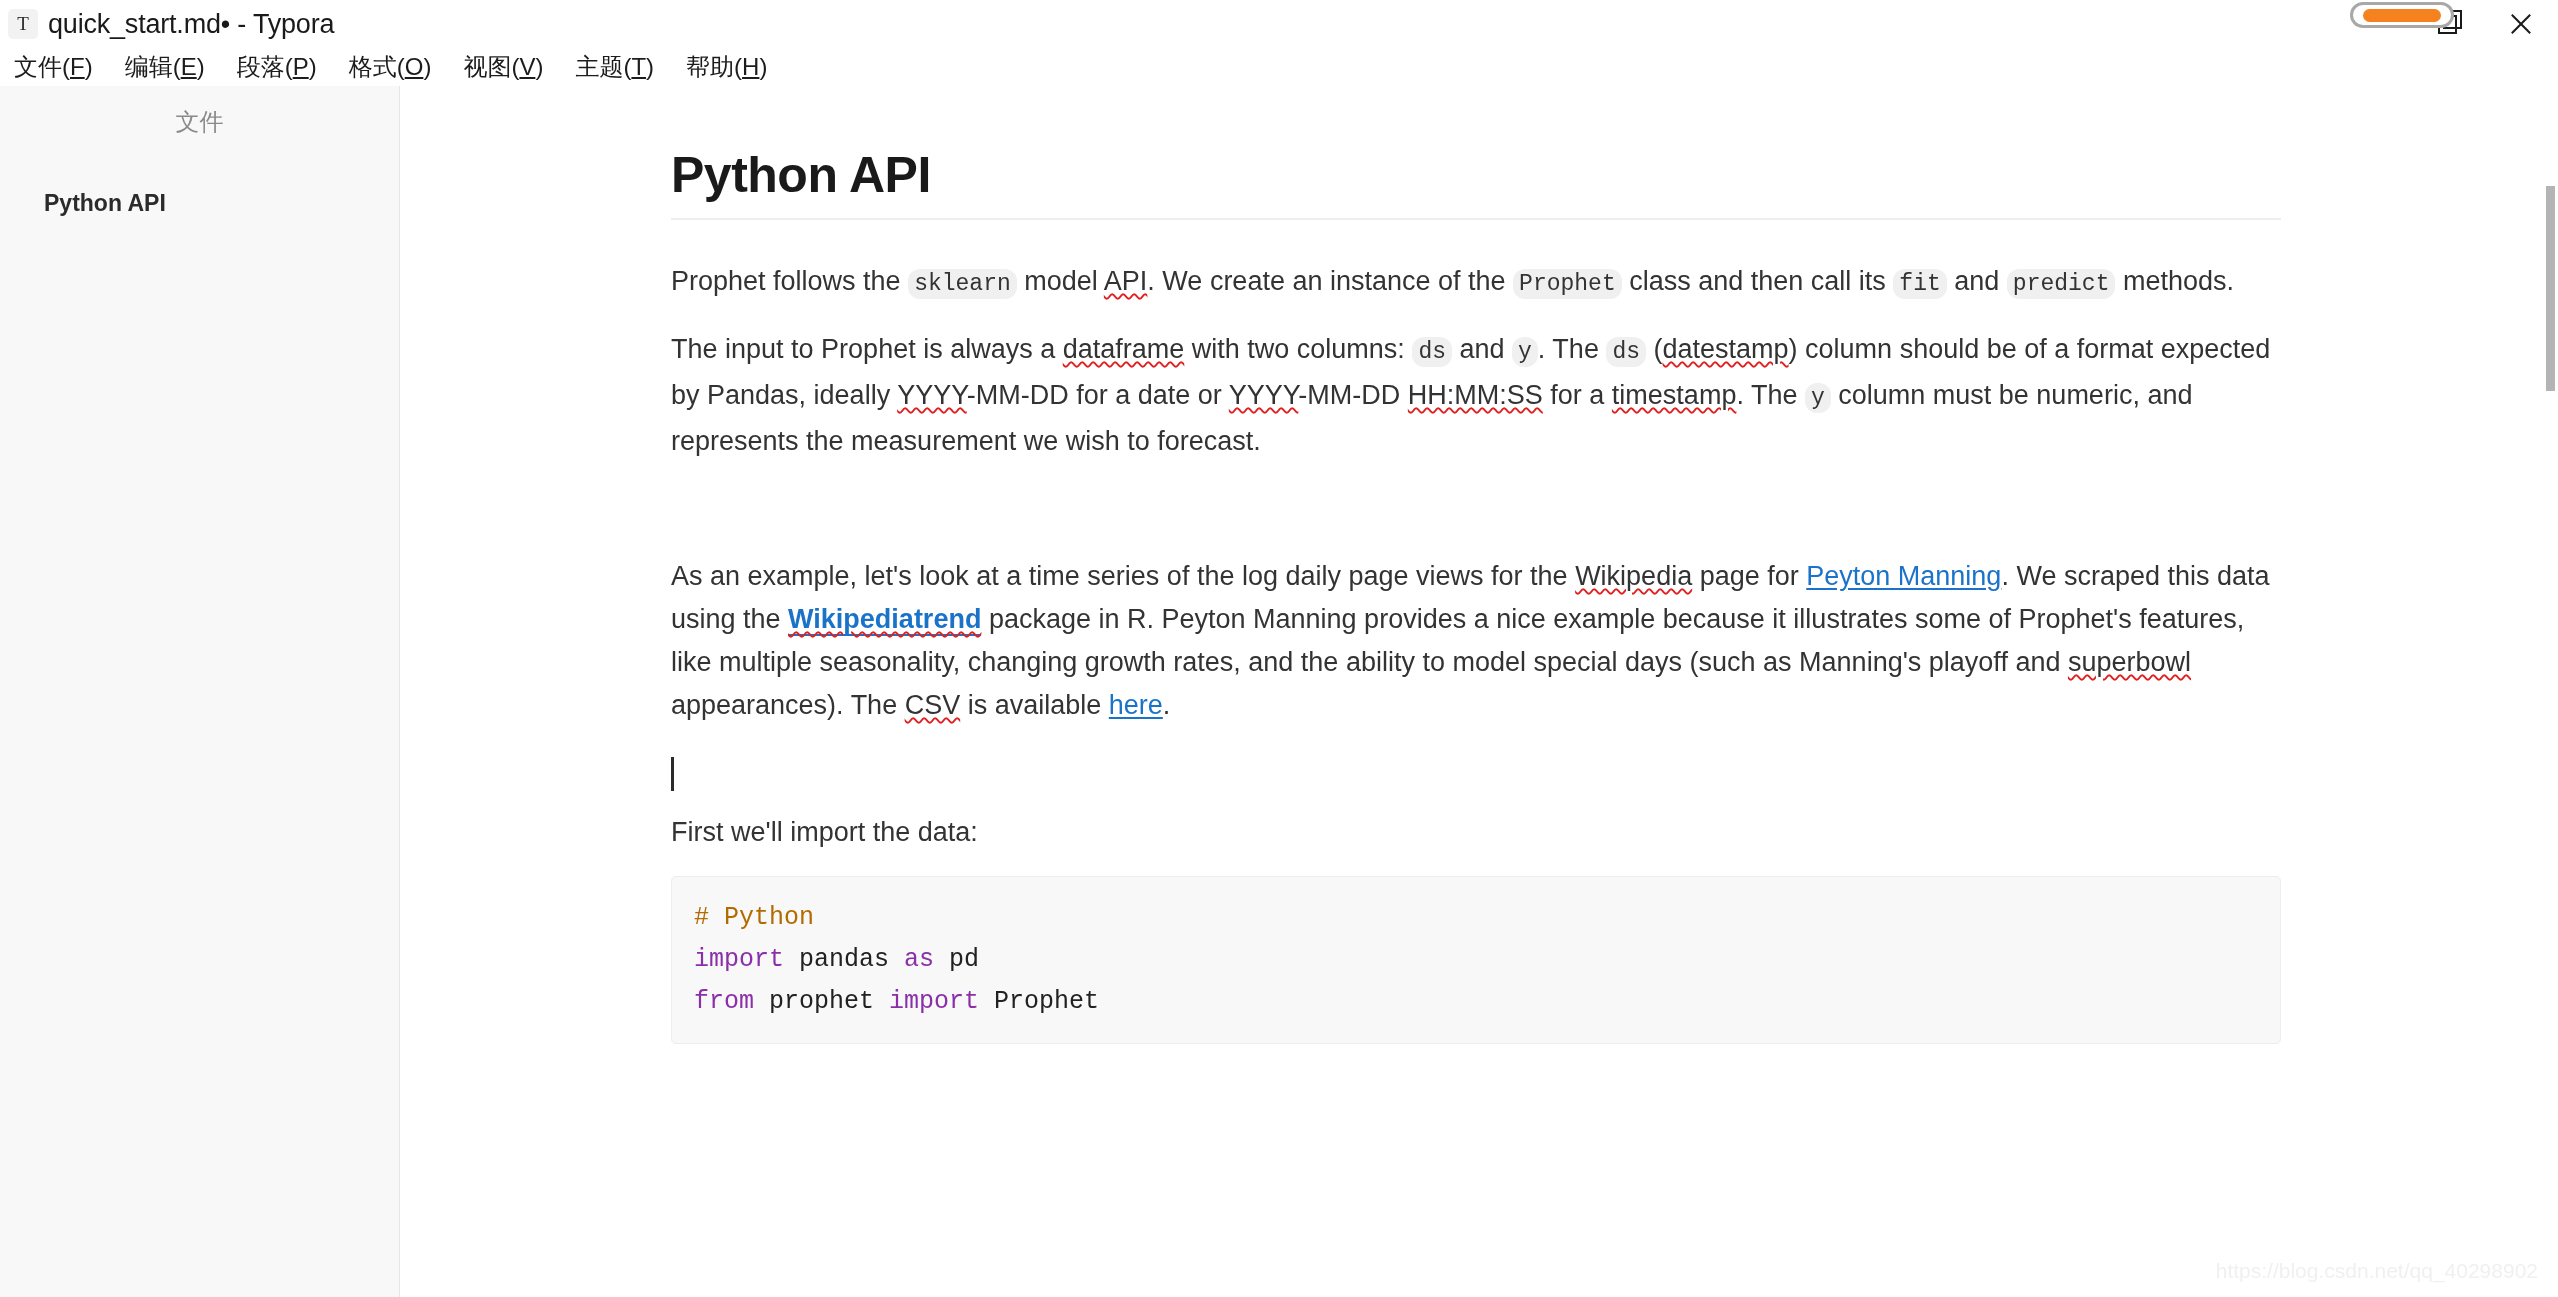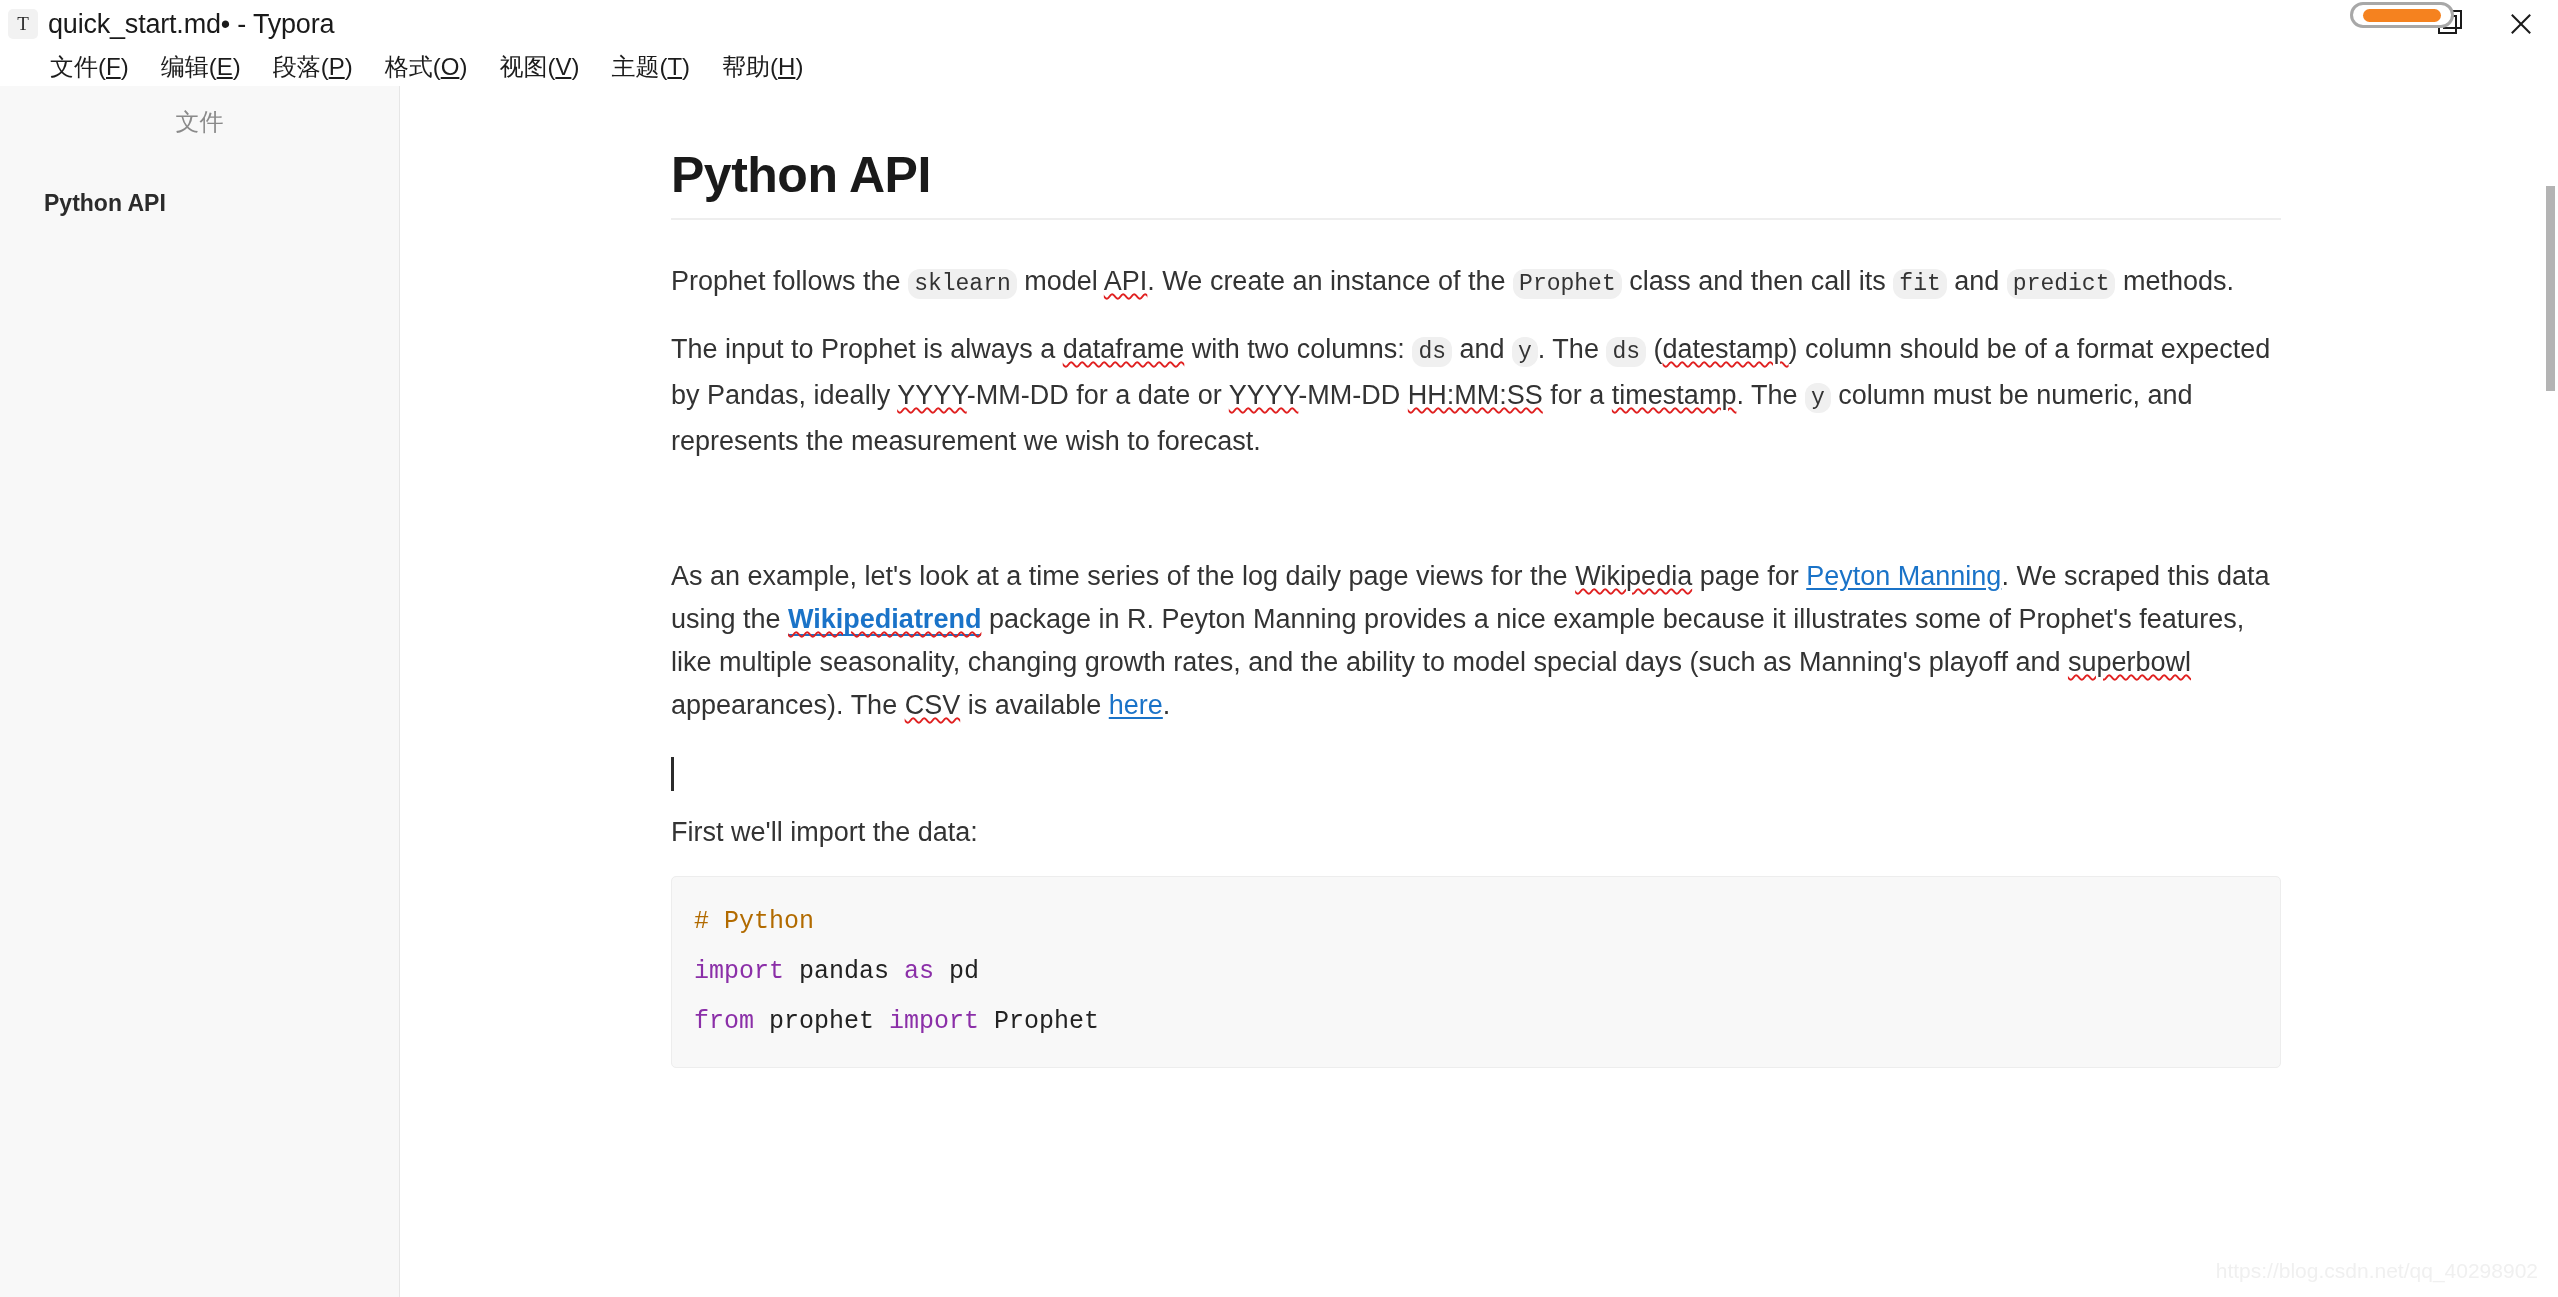--- a/index.html
+++ b/index.html
@@ -55,21 +55,21 @@
     border: 3px solid #a8a8a8; background: #ffffff;
     display: flex; align-items: center; justify-content: center;
   }
   .cursor-pill-fill {
     width: 78px; height: 13px; border-radius: 7px; background: #f5821f;
   }
 
   
   .menubar {
     position: absolute; top: 48px; left: 0; width: 2558px; height: 38px;
-    display: flex; align-items: center; background: #ffffff; padding-left: 36px;
+    display: flex; align-items: center; background: #ffffff;
   }
   .menu-item {
     font-size: 24px; color: #1c1c1c; margin-left: 16px; margin-right: 16px;
     white-space: nowrap; font-family: "Liberation Sans", sans-serif;
   }
   .menu-item:first-child { margin-left: 14px; }
   .mn { text-decoration: underline; }
 
   
   .sidebar {
@@ -136,21 +136,21 @@
   .caret {
     display: inline-block; width: 3px; height: 34px;
     background: #2b2b2b; vertical-align: middle;
   }
   .caret-line { height: 62px; padding-top: 8px; }
 
   pre.codeblock {
     background: #f8f8f8; border: 1px solid #ededed; border-radius: 5px;
     padding: 20px 22px; margin: 16px 0 26px 0;
     font-family: "Liberation Mono", monospace; font-size: 25px;
-    line-height: 50px; color: #222222; white-space: pre;
+    line-height: 42px; color: #222222; white-space: pre;
     overflow: hidden;
   }
   .tok-comment { color: #b26b00; }
   .tok-keyword { color: #8b2fa8; }
   .tok-string  { color: #a3312a; }
   .tok-plain   { color: #222222; }
 
   
   .scrollbar-track {
     position: absolute; right: 0; top: 86px; width: 14px; height: 1211px;

